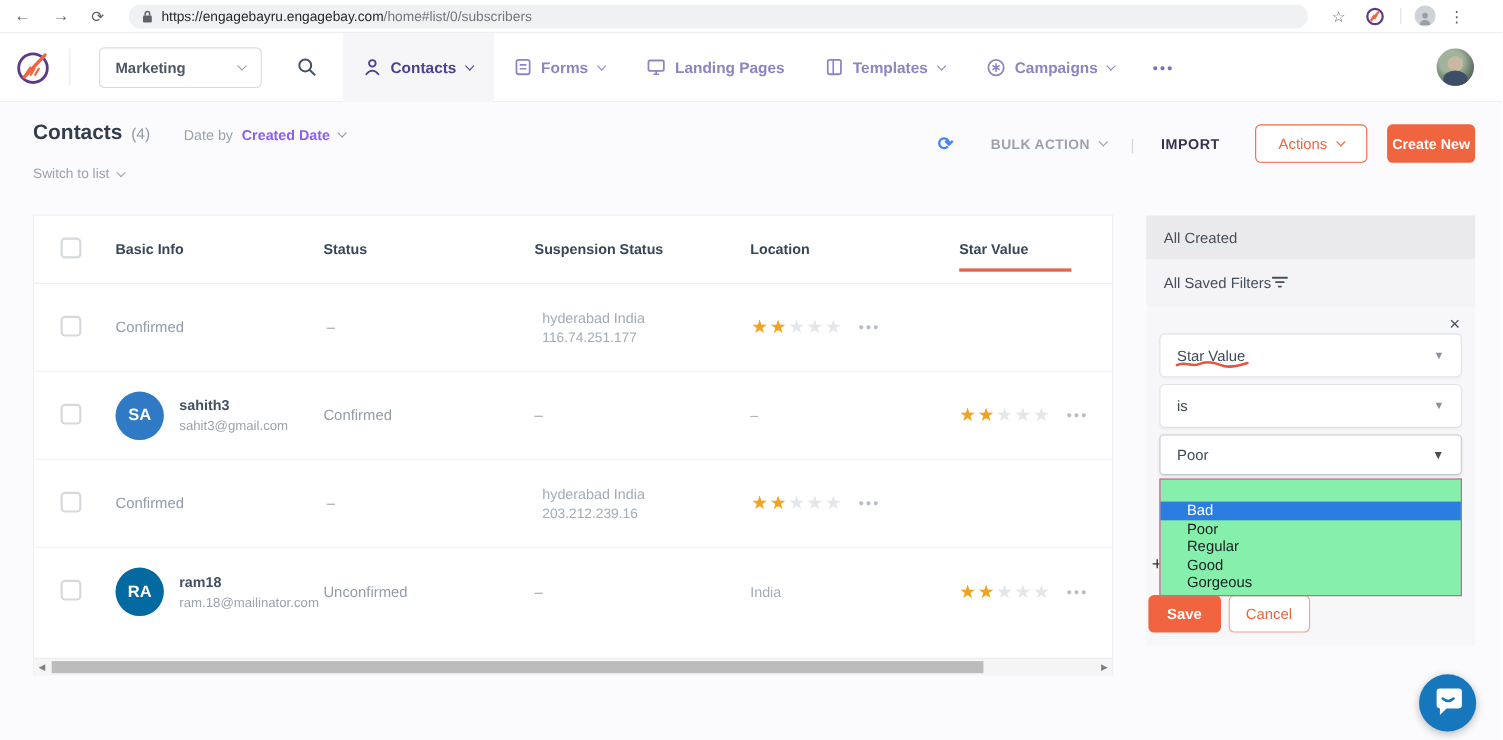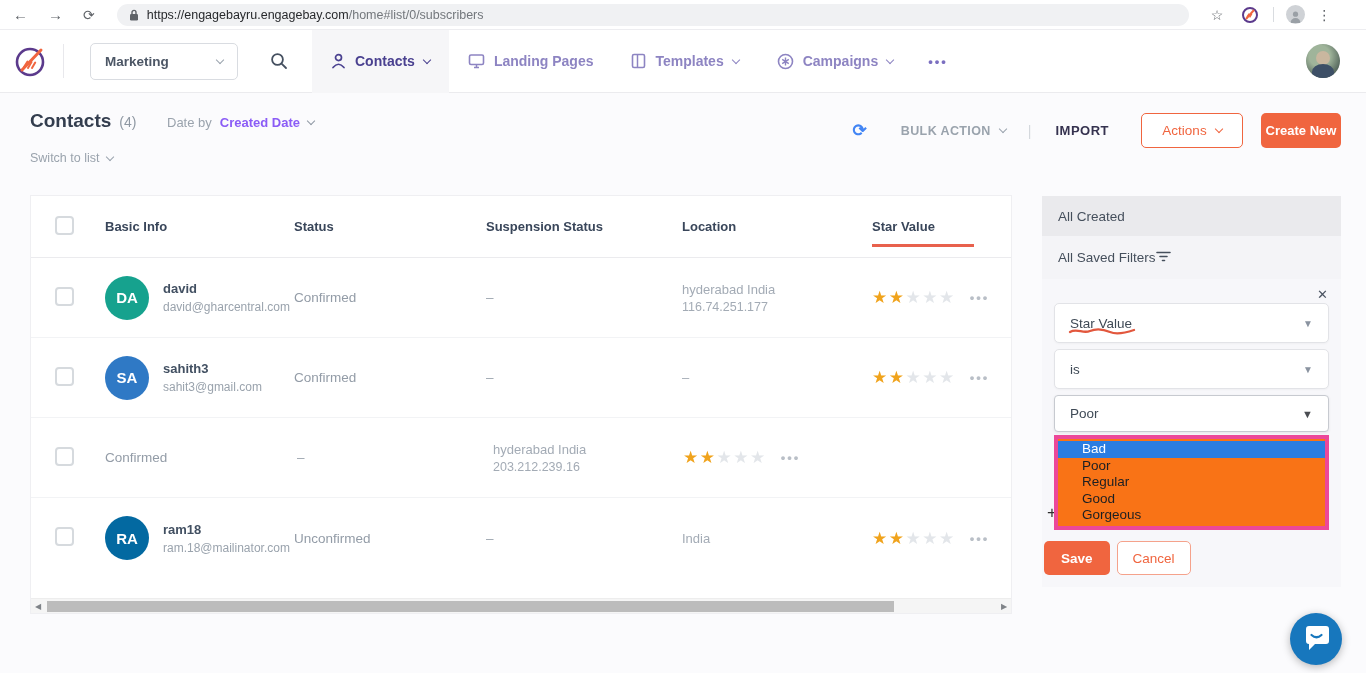--- a/index.html
+++ b/index.html
@@ -88,21 +88,21 @@
   .fp-sub{height:43px;background:#f4f4f7;display:flex;align-items:center;padding-left:16px;font-size:13.5px;color:#454f5c;cursor:pointer}
   .fp-body{position:relative;background:#f7f7fa;height:308px}
   .fp-close{position:absolute;top:8px;right:13px;font-size:13px;color:#4a5361;cursor:pointer}
   .fselect{position:relative;height:40px;background:#fff;border:1px solid #e2e3e7;border-radius:5px;margin:0 12px 6px;display:flex;align-items:center;padding:0 15px;font-size:13.5px;color:#3f4a56;box-shadow:0 1px 2px rgba(40,40,60,.04);cursor:pointer}
   .fselect:first-of-type{margin-top:0}
   .fsel-spacer{height:24px}
   .tri{margin-left:auto;color:#8a93a0;font-size:10px}
   .fselect.native{height:37px;border:1px solid #c7cad0;border-radius:4px;box-shadow:0 1px 3px rgba(0,0,0,.08)}
   .fselect.native .tri{color:#4a4d52;font-size:11px}
   .wavy{position:absolute;left:13px;bottom:4px}
-  .opts{position:absolute;left:12px;right:12px;top:156px;background:#f97316;border:4px solid #ec4899;z-index:5;padding-top:2px;padding-bottom:2px}
+  .opts{position:absolute;left:12px;right:12px;top:156px;background:#86efac;border:1px solid #ec4899;z-index:5;padding-top:20px;padding-bottom:2px}
   .opt{height:16.5px;line-height:16.5px;padding-left:24px;font-size:13.5px;color:#1b1f23;cursor:pointer}
   .opt.sel{background:#2b7de1;color:#fff}
   .plus{position:absolute;left:5px;top:224px;font-size:17px;color:#2e2e2e;cursor:pointer}
   .fp-btns{position:absolute;left:2px;top:262px;display:flex;gap:7px}
   .save-btn{height:34px;padding:0 17px;background:#f0653f;border:none;border-radius:5px;color:#fff;font-size:13.5px;font-weight:700;cursor:pointer}
   .cancel-btn{height:34px;padding:0 15px;background:#fff;border:1px solid #f5a28b;border-radius:5px;color:#f0653f;font-size:13.5px;cursor:pointer}
 
   
   .chat{position:absolute;left:1290px;top:613px;width:52px;height:52px;border-radius:50%;background:#1777bd;box-shadow:0 2px 8px rgba(0,0,0,.28);display:flex;align-items:center;justify-content:center;cursor:pointer}
 </style>
@@ -166,20 +166,30 @@
         <svg width="15" height="16" viewBox="0 0 15 16">
             <circle cx="7.5" cy="4.6" r="3" fill="none" stroke="currentColor" stroke-width="1.7"></circle>
             <path d="M2 14.5 q5.5-6.5 11 0" fill="none" stroke="currentColor" stroke-width="1.7" stroke-linecap="round"></path>
           </svg>
       </span>
       <span>Contacts</span>
       <span class="chev sm"></span>
     </div>
     <div class="navitem">
       <span class="nicon">
+        <svg width="15" height="16" viewBox="0 0 15 16">
+            <rect x="1.5" y="1.5" width="12" height="13" rx="2" fill="none" stroke="currentColor" stroke-width="1.6"></rect>
+            <path d="M4.5 6h6 M4.5 9.5h6" stroke="currentColor" stroke-width="1.5"></path>
+          </svg>
+      </span>
+      <span>Forms</span>
+      <span class="chev sm"></span>
+    </div>
+    <div class="navitem">
+      <span class="nicon">
         <svg width="17" height="16" viewBox="0 0 17 16">
             <rect x="1.5" y="2" width="14" height="9.5" rx="1.5" fill="none" stroke="currentColor" stroke-width="1.6"></rect>
             <path d="M6 14.5h5 M8.5 11.5v3" stroke="currentColor" stroke-width="1.5"></path>
           </svg>
       </span>
       <span>Landing Pages</span>
     </div>
     <div class="navitem">
       <span class="nicon">
         <svg width="15" height="16" viewBox="0 0 15 16">
@@ -240,29 +250,20 @@
     <span class="c-cb"><span class="cb"></span></span>
     <span class="c-basic">Basic Info</span>
     <span class="c-status">Status</span>
     <span class="c-susp">Suspension Status</span>
     <span class="c-loc">Location</span>
     <span class="c-stars"><span class="col-star">Star Value</span></span>
   </div>
   <div id="rows">
     <div class="trow">
       <span class="c-cb"><span class="cb"></span></span>
-      <span class="c-basic basic-wrap">
-        <span class="avatar" style="background: rgb(22, 162, 142);">
-            <span class="init">DA</span>
-          </span>
-        <span>
-          <div class="name">david</div>
-          <div class="email">david@gharcentral.com</div>
-        </span>
-      </span>
       <span class="c-status status">Confirmed</span>
       <span class="c-susp susp">–</span>
       <span class="c-loc loc">
           <div class="l1">hyderabad India</div>
           <div class="l2">116.74.251.177</div>
         </span>
       <span class="c-stars starwrap">
         <span class="starbox"><span class="star" style="color: rgb(240, 163, 28);">★</span><span class="star" style="color: rgb(240, 163, 28);">★</span><span class="star" style="color: rgb(227, 230, 234);">★</span><span class="star" style="color: rgb(227, 230, 234);">★</span><span class="star" style="color: rgb(227, 230, 234);">★</span></span>
         <span class="rowmenu">•••</span>
       </span>

